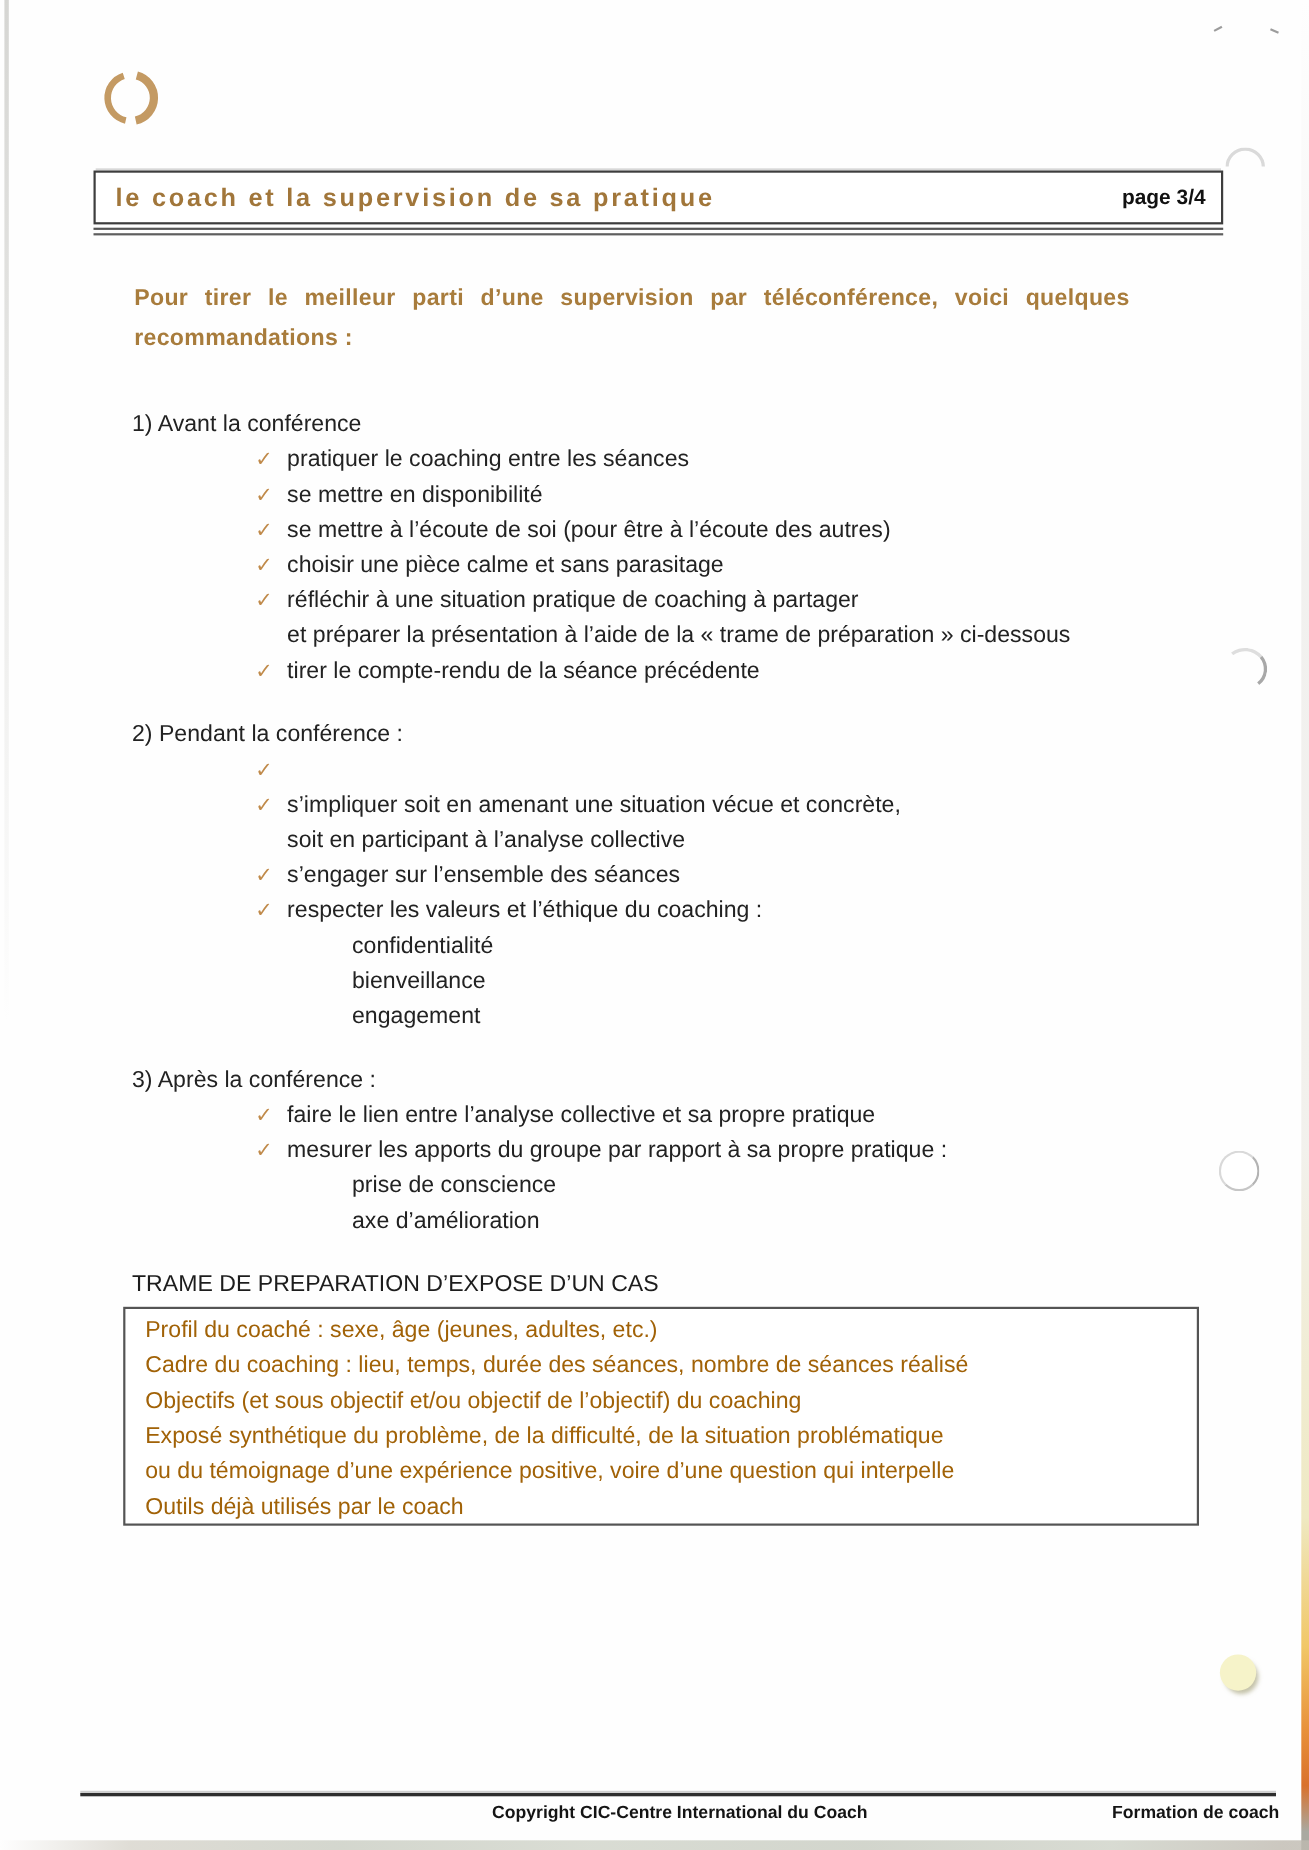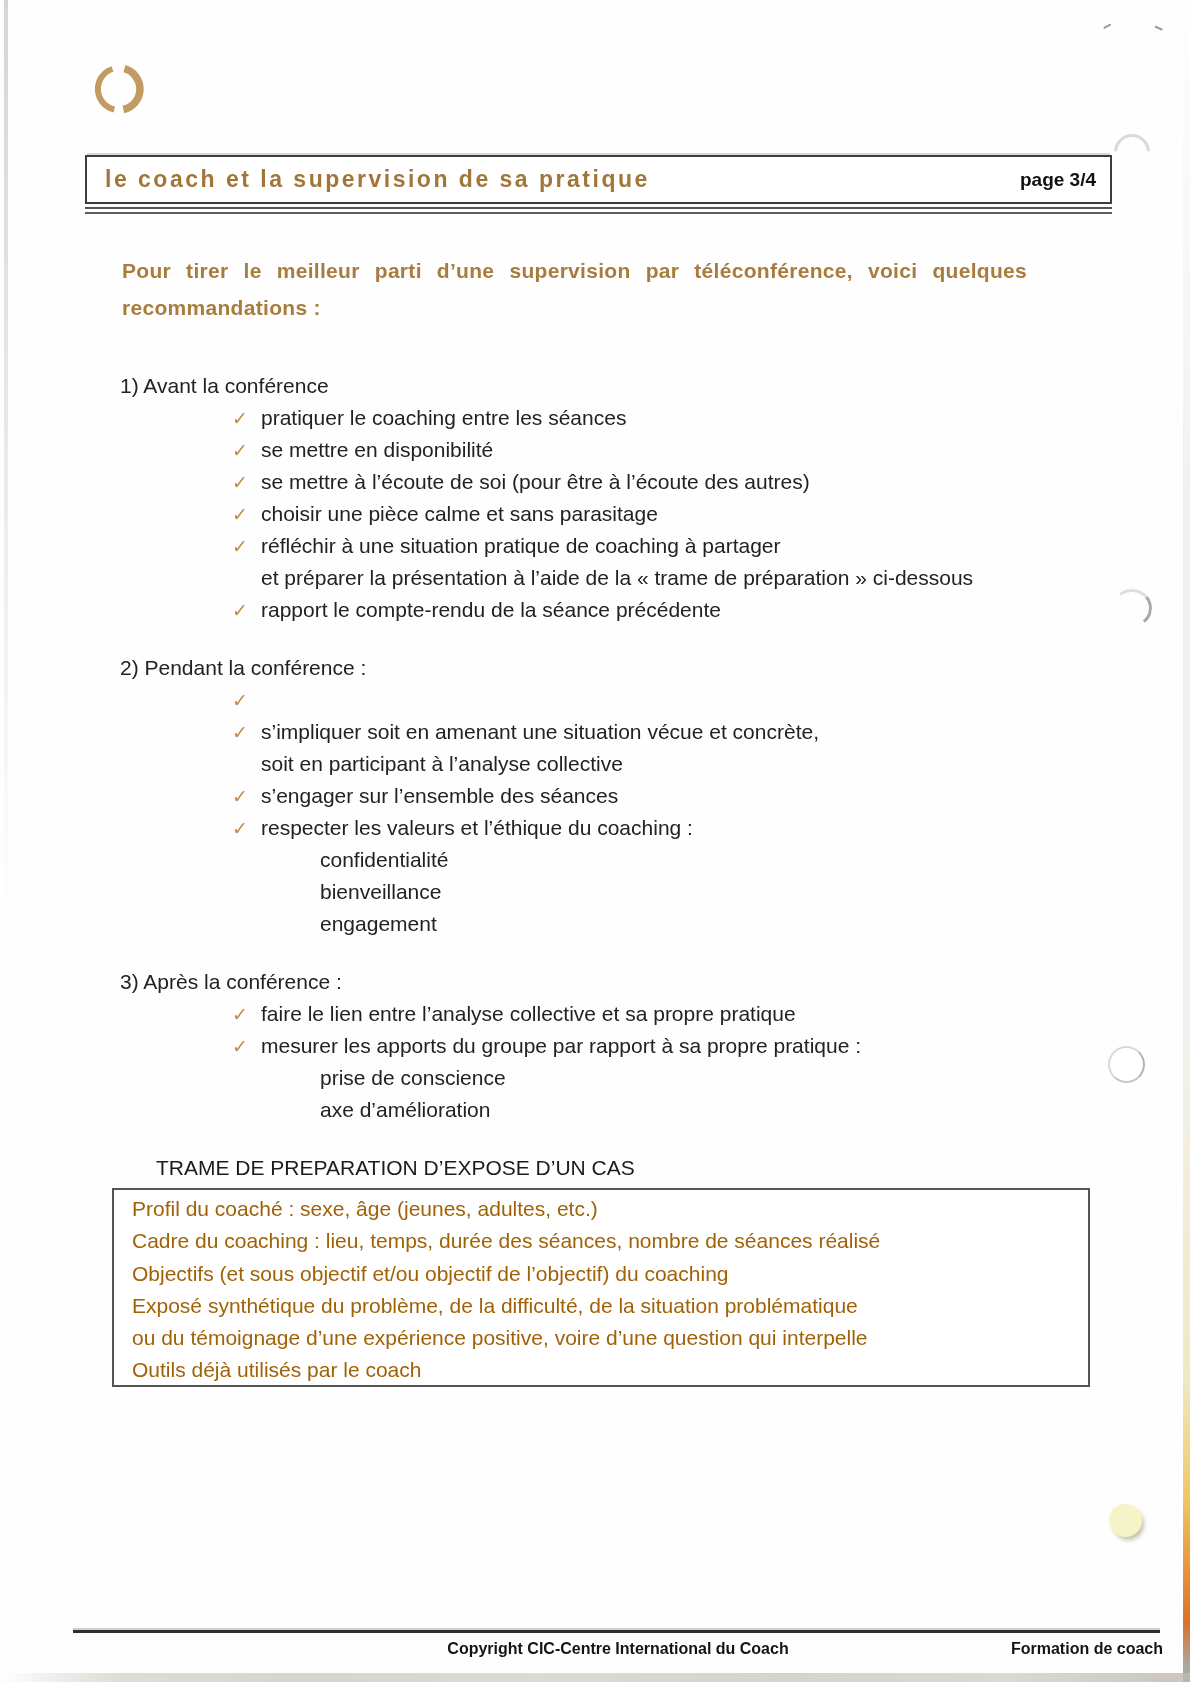--- a/index.html
+++ b/index.html
@@ -56,21 +56,21 @@
   .sections{position:absolute;left:120px;top:370px;width:1010px;font-size:21px;color:#222;}
   .section{margin-bottom:26px;}
   .sec-heading{line-height:32px;white-space:nowrap;}
   .item{display:flex;line-height:32px;margin-left:112px;}
   .check{flex:none;width:29px;color:var(--check);font-size:19px;transform:translateY(1px);}
   .item-text{white-space:nowrap;}
   .cont{margin-left:141px;line-height:32px;white-space:nowrap;}
   .sub{margin-left:200px;line-height:32px;white-space:nowrap;}
 
   
-  .trame-heading{position:absolute;left:120px;top:1152px;font-size:21px;line-height:32px;color:#1c1c1c;white-space:nowrap;margin-left:36px;}
+  .trame-heading{position:absolute;left:120px;top:1152px;font-size:21px;line-height:32px;color:#1c1c1c;white-space:nowrap;}
   .trame-box{position:absolute;left:112px;top:1188px;width:978px;height:199px;border:2px solid #545454;
     background:#fff;padding:3px 0 0 18px;font-size:21px;}
   .trame-line{line-height:32.3px;white-space:nowrap;color:#a16207;}
 
   
   .footer-rule{position:absolute;left:73px;top:1630px;width:1087px;height:3px;background:#2e2e2e;
     box-shadow:0 -2px 0 rgba(120,120,120,.35);}
   .footer{position:absolute;left:73px;top:1640px;width:1090px;display:flex;align-items:flex-start;
     font-size:16px;font-weight:bold;color:#141414;}
   .footer-left{width:230px;padding-left:12px;text-align:left;margin-top:48px;}
@@ -121,21 +121,21 @@
           <span class="check">✓</span>
           <span class="item-text">choisir une pièce calme et sans parasitage</span>
         </div>
         <div class="item">
           <span class="check">✓</span>
           <span class="item-text">réfléchir à une situation pratique de coaching à partager</span>
         </div>
         <div class="cont">et préparer la présentation à l’aide de la « trame de préparation » ci-dessous</div>
         <div class="item">
           <span class="check">✓</span>
-          <span class="item-text">rapport le compte-rendu de la séance précédente</span>
+          <span class="item-text">tirer le compte-rendu de la séance précédente</span>
         </div>
       </div>
       <div class="section">
         <div class="sec-heading">2) Pendant la conférence :</div>
         <div class="item">
           <span class="check">✓</span>
         </div>
         <div class="item">
           <span class="check">✓</span>
           <span class="item-text">s’impliquer soit en amenant une situation vécue et concrète,</span>

